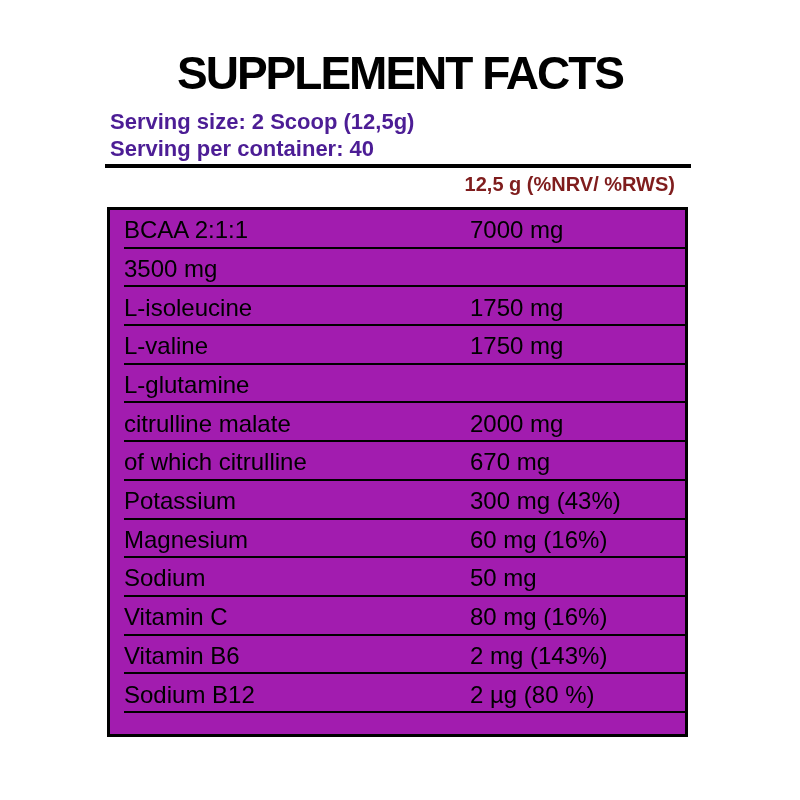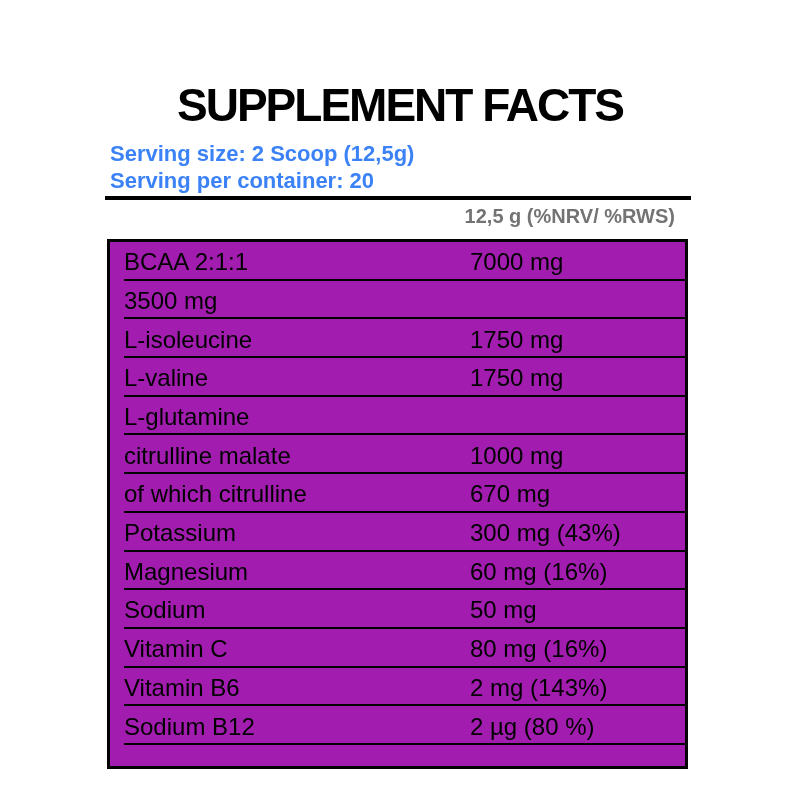--- a/index.html
+++ b/index.html
@@ -8,21 +8,20 @@
     height: 800px;
     background: #ffffff;
     font-family: "Liberation Sans", sans-serif;
     color: #000000;
   }
   .label-wrap {
     position: relative;
     width: 800px;
     height: 708px;
     background: #ffffff;
-    margin-top: 32px;
   }
   .title {
     position: absolute;
     top: 48px;
     left: 0;
     width: 800px;
     margin: 0;
     text-align: center;
     font-size: 46px;
     font-weight: bold;
@@ -30,39 +29,39 @@
     line-height: 1.1;
     color: #000000;
   }
   .serving-block {
     position: absolute;
     left: 110px;
     top: 108px;
     font-size: 22px;
     font-weight: bold;
     line-height: 27px;
-    color: #3b82f6;
+    color: #4c1d95;
   }
   .thick-rule {
     position: absolute;
     left: 105px;
     top: 164px;
     width: 586px;
     height: 4px;
     background: #000000;
   }
   .col-header {
     position: absolute;
     left: 105px;
     top: 173px;
     width: 570px;
     text-align: right;
     font-size: 20px;
     font-weight: bold;
-    color: #737373;
+    color: #7f1d1d;
   }
   .facts-table {
     position: absolute;
     left: 107px;
     top: 207px;
     width: 581px;
     height: 530px;
     box-sizing: border-box;
     border: 3px solid #000000;
     display: flex;
@@ -93,21 +92,21 @@
 </style>
 </head>
 <body>
 
 <div class="label-wrap">
 
   <h1 class="title">SUPPLEMENT FACTS</h1>
 
   <div class="serving-block">
     <div>Serving size: 2 Scoop (12,5g)</div>
-    <div>Serving per container: 20</div>
+    <div>Serving per container: 40</div>
   </div>
 
   <div class="thick-rule"></div>
 
   <div class="col-header">12,5 g (%NRV/ %RWS)</div>
 
   <div class="facts-table">
 
   <div class="fact-row">
     <span class="fact-label">BCAA 2:1:1</span>
@@ -127,21 +126,21 @@
     <span class="fact-label">L-valine</span>
     <span class="fact-value">1750 mg</span>
   </div>
 
   <div class="fact-row">
     <span class="fact-label">L-glutamine</span>
   </div>
 
   <div class="fact-row">
     <span class="fact-label">citrulline malate</span>
-    <span class="fact-value">1000 mg</span>
+    <span class="fact-value">2000 mg</span>
   </div>
 
   <div class="fact-row">
     <span class="fact-label">of which citrulline</span>
     <span class="fact-value">670 mg</span>
   </div>
 
   <div class="fact-row">
     <span class="fact-label">Potassium</span>
     <span class="fact-value">300 mg (43%)</span>

